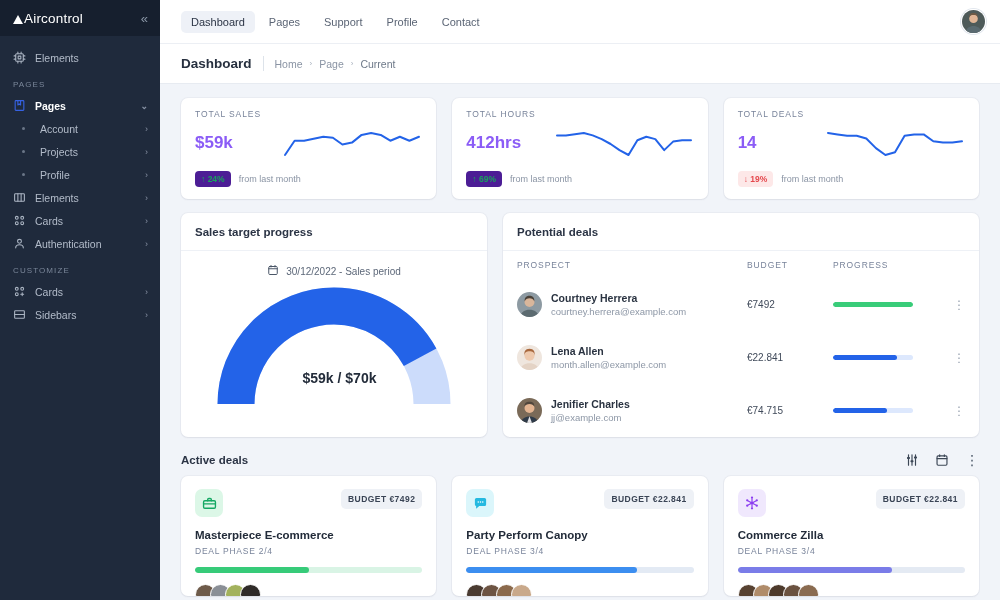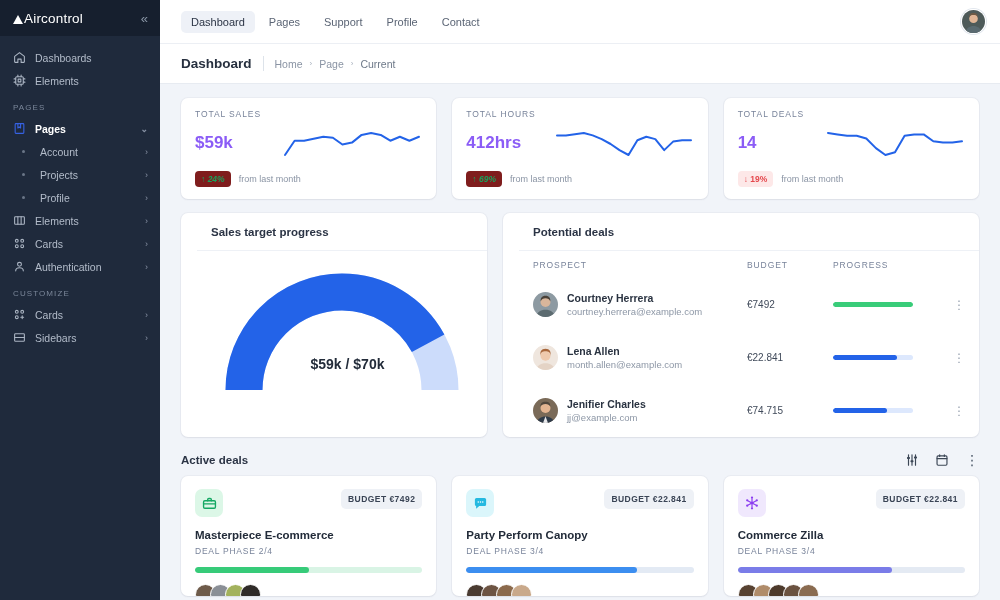--- a/index.html
+++ b/index.html
@@ -90,33 +90,32 @@
   .crumbs .sep { font-size: 8px; color: #a9b2bf; }
   .crumbs .cur { color: #6d7888; }
 
   .content { flex: 1 1 auto; overflow: hidden; padding: 14px 21px 0 21px; }
 
   
   .stats { display: flex; gap: 16px; }
   .card {
     background: #ffffff; border-radius: 7px;
     box-shadow: 0 1px 2px rgba(26,38,62,.06), 0 0 0 1px rgba(26,38,62,.035);
-    padding-left: 16px;
   }
   .stat { flex: 1 1 0; padding: 11px 14px 12px 14px; }
   .stat-label { font-size: 8.5px; letter-spacing: .9px; color: #78839a; text-transform: uppercase; }
   .stat-mid { display: flex; align-items: center; margin-top: 7px; }
   .stat-val { font-size: 17px; font-weight: bold; color: #8b5cf6; white-space: nowrap; }
   .spark { margin-left: auto; width: 140px; height: 34px; }
   .stat-foot { display: flex; align-items: center; gap: 8px; margin-top: 11px; }
   .pill {
     font-size: 8.5px; font-weight: bold; padding: 3px 6px; border-radius: 4px;
     white-space: nowrap;
   }
-  .pill.up { background: #7f1d1d; color: #17a35c; font-style: italic; }
+  .pill.up { background: #4c1d95; color: #17a35c; }
   .pill.down { background: #fde8e8; color: #e5484d; }
   .foot-txt { font-size: 9px; color: #8a94a4; white-space: nowrap; }
 
   
   .midrow { display: flex; gap: 16px; margin-top: 14px; }
   .gauge-card { flex: 0 0 306px; overflow: hidden; }
   .deals-card { flex: 1 1 auto; overflow: hidden; }
   .card-head {
     height: 38px; display: flex; align-items: center; padding: 0 14px;
     border-bottom: 1px solid #eef1f6;
@@ -193,28 +192,20 @@
         <span class="logo-mark"></span>
         <span class="logo-text">Aircontrol</span>
       </div>
       <span class="collapse">«</span>
     </div>
 
     <div class="sb-body">
       <div class="sb-item">
         <span class="ic">
           <svg width="13" height="13" viewBox="0 0 24 24" fill="none" stroke="#aab4c2" stroke-width="2" stroke-linecap="round" stroke-linejoin="round">
-              <path d="M3 10l9-7 9 7v10a1 1 0 0 1-1 1h-5v-6H9v6H4a1 1 0 0 1-1-1z"></path>
-            </svg>
-        </span>
-        <span class="lbl">Dashboards</span>
-      </div>
-      <div class="sb-item">
-        <span class="ic">
-          <svg width="13" height="13" viewBox="0 0 24 24" fill="none" stroke="#aab4c2" stroke-width="2" stroke-linecap="round" stroke-linejoin="round">
               <rect x="5" y="5" width="14" height="14" rx="2"></rect>
               <rect x="9.5" y="9.5" width="5" height="5"></rect>
               <path d="M9 2v3M15 2v3M9 19v3M15 19v3M2 9h3M2 15h3M19 9h3M19 15h3"></path>
             </svg>
         </span>
         <span class="lbl">Elements</span>
       </div>
 
       <div class="sb-sec">PAGES</div>
 
@@ -379,20 +370,29 @@
             <span class="foot-txt">from last month</span>
           </div>
         </div>
       </div>
 
       <div class="midrow">
 
         <div class="card gauge-card">
           <div class="card-head">Sales target progress</div>
           <div class="gauge-body">
+            <div class="period">
+              <span>
+                <svg width="12" height="12" viewBox="0 0 24 24" fill="none" stroke="#4a5667" stroke-width="2" stroke-linecap="round" stroke-linejoin="round">
+                    <rect x="3.5" y="5" width="17" height="16" rx="2"></rect>
+                    <path d="M3.5 9.5h17M8 3v3M16 3v3"></path>
+                  </svg>
+              </span>
+              <span>30/12/2022 - Sales period</span>
+            </div>
             <div class="gauge-wrap">
               <svg width="240" height="122" viewBox="0 0 240 122">
                 <path id="gaugeTrack" d="M22 120 A 98 98 0 0 1 218 120" fill="none" stroke="#ccdcfb" stroke-width="37"></path>
                 <path id="gaugeFill" d="M22 120 A 98 98 0 0 1 218 120" fill="none" stroke="#2363e8" stroke-width="37" stroke-dasharray="307.8516845703125" stroke-dashoffset="49.25626953125001"></path>
               </svg>
               <div class="gauge-txt">
                 <div class="gauge-main">$59k / $70k</div>
               </div>
             </div>
           </div>

